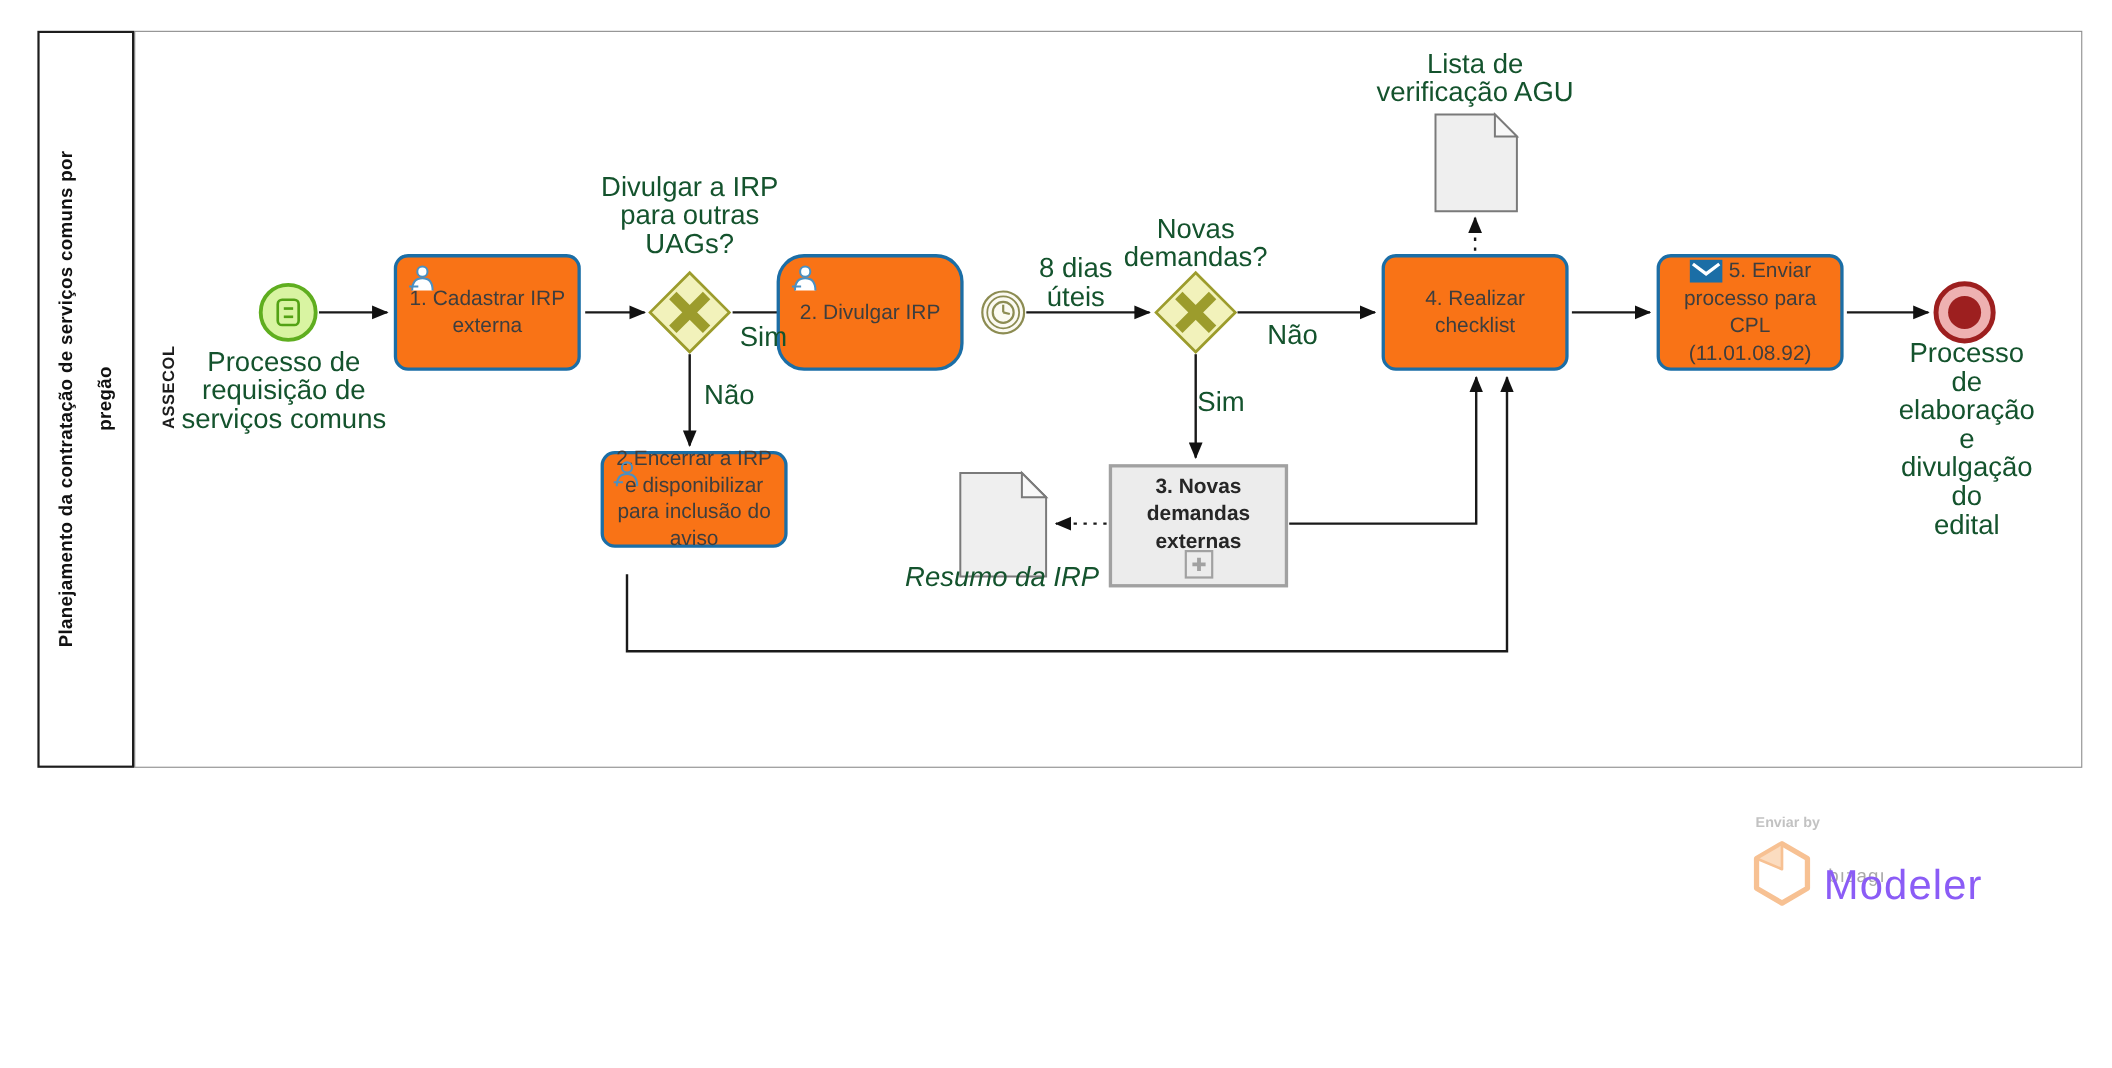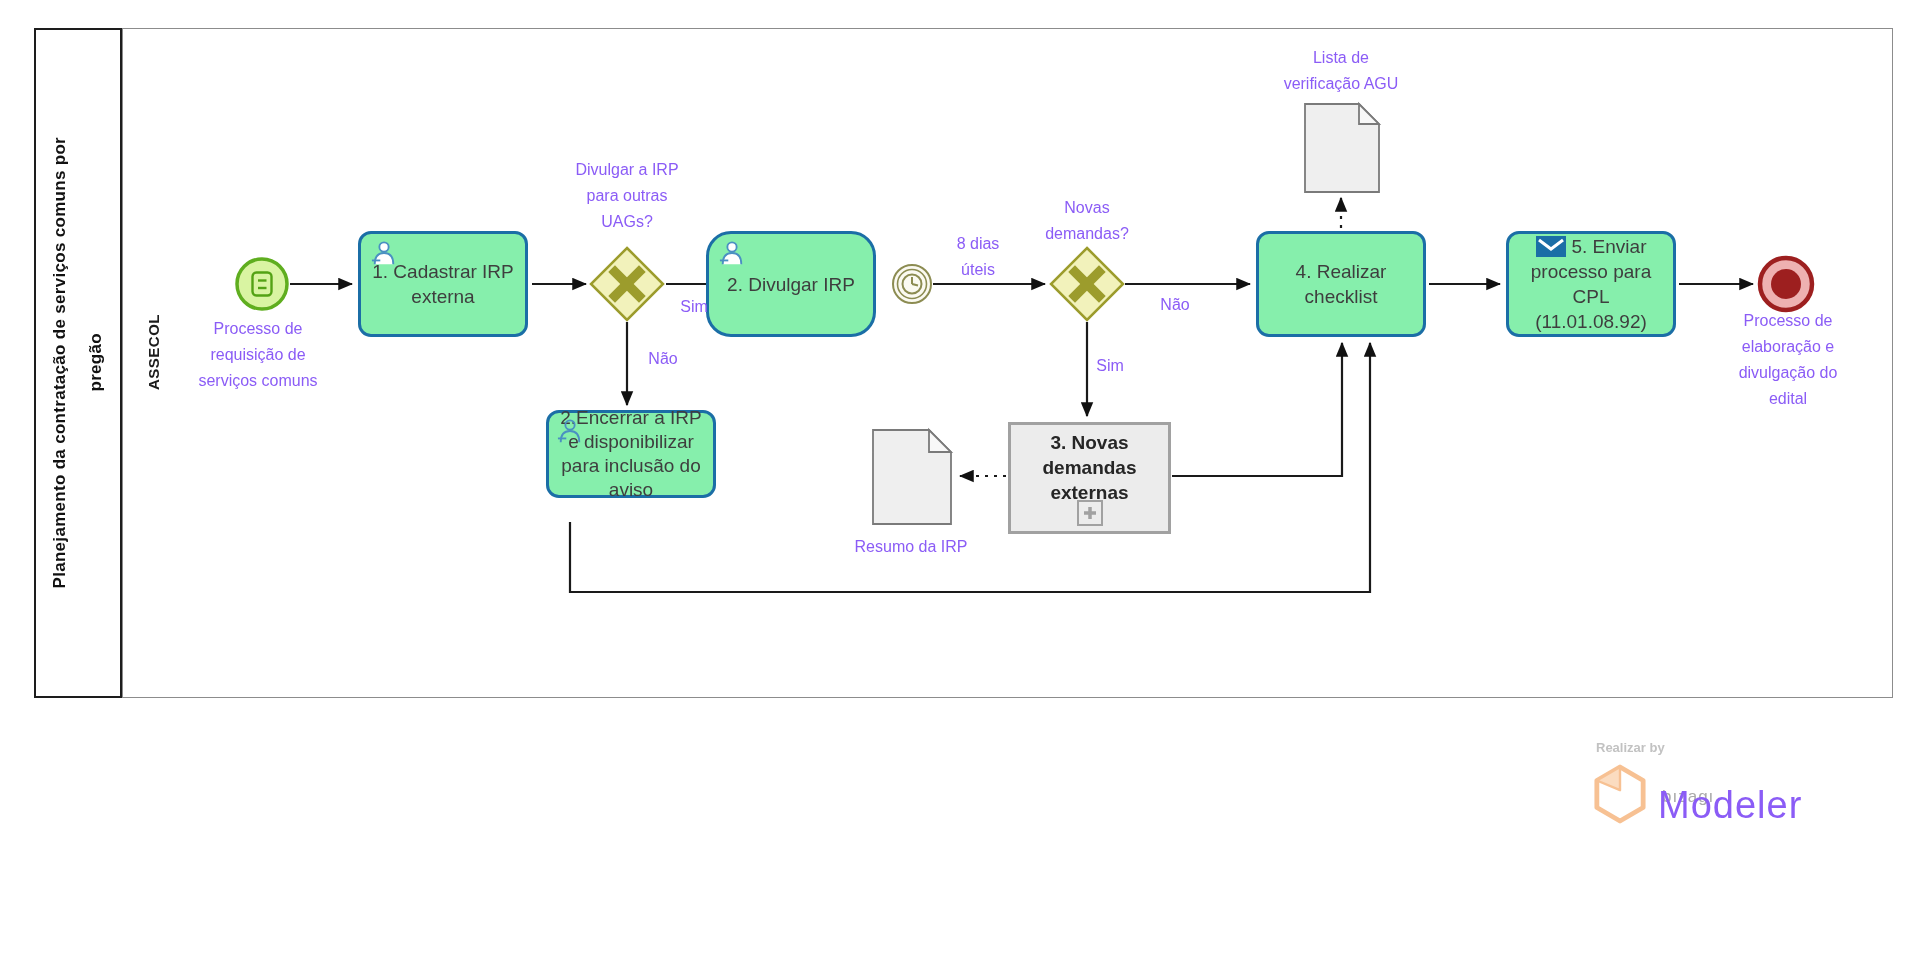--- a/index.html
+++ b/index.html
@@ -12,36 +12,36 @@
                border:2.4px solid #1d1d1d;box-sizing:border-box;
                display:flex;align-items:center;justify-content:center;}
   .pool-title{writing-mode:vertical-rl;transform:rotate(180deg);
               font-size:17px;font-weight:bold;color:#111;text-align:center;
               line-height:36px;white-space:pre-line;letter-spacing:.3px;}
   .lane-label{position:absolute;left:136px;top:252px;width:34px;height:200px;
               display:flex;align-items:center;justify-content:center;}
   .lane-label span{writing-mode:vertical-rl;transform:rotate(180deg);
               font-size:15px;font-weight:bold;color:#1c1c1c;letter-spacing:.5px;}
   
-  .task{position:absolute;width:170px;height:106px;background:#86efac;
+  .task{position:absolute;width:170px;height:106px;background:#f97316;
         border:3px solid #1b6ea6;border-radius:13px;box-sizing:border-box;
         display:flex;align-items:center;justify-content:center;text-align:center;
         font-size:19px;color:#3e3e3e;line-height:25px;white-space:pre-line;}
   .task .person{position:absolute;left:9px;top:6px;}
   .subprocess{position:absolute;left:1008px;top:422px;width:163px;height:112px;
         background:#ececec;border:3.5px solid #a1a1a1;border-radius:0;box-sizing:border-box;
         display:flex;flex-direction:column;align-items:center;justify-content:flex-start;
         padding-top:5px;text-align:center;font-size:19px;font-weight:bold;color:#262626;
         line-height:25px;white-space:pre-line;}
   .plus-marker{position:absolute;bottom:5px;left:50%;transform:translateX(-50%);
         width:26px;height:26px;background:#ececec;border:2.5px solid #a1a1a1;
         box-sizing:border-box;display:flex;align-items:center;justify-content:center;}
   
   .lbl{position:absolute;transform:translateX(-50%);text-align:center;
-       font-size:16px;color:#8b5cf6;white-space:pre-line;line-height:26px;}
+       font-size:25px;color:#14532d;white-space:pre-line;line-height:26px;}
   svg.layer{position:absolute;left:0;top:0;pointer-events:none;}
   
   .t5-line1{display:flex;align-items:center;justify-content:center;gap:6px;}
   
   .powered{position:absolute;left:1596px;top:740px;font-size:13px;color:#c2c2c2;font-weight:bold;}
   .brand-bizagi{position:absolute;left:1662px;top:768px;font-size:17px;color:#a9a9a9;letter-spacing:1px;margin-top:19px;}
   .brand-modeler{position:absolute;left:1658px;top:784px;font-size:38px;color:#8b5cf6;
                  font-weight:500;letter-spacing:1px;}
   .hexagon{position:absolute;left:1593px;top:764px;}
 </style>
@@ -206,27 +206,27 @@
   <div class="lbl" style="left:694px;top:294px;">Sim</div>
   <div class="lbl" style="left:663px;top:346px;">Não</div>
   <div class="lbl" style="left:978px;top:231px;">8 dias
 úteis</div>
   <div class="lbl" style="left:1087px;top:195px;">Novas
 demandas?</div>
   <div class="lbl" style="left:1175px;top:292px;">Não</div>
   <div class="lbl" style="left:1110px;top:353px;">Sim</div>
   <div class="lbl" style="left:1341px;top:45px;">Lista de
 verificação AGU</div>
-  <div class="lbl" style="left:911px;top:534px;">Resumo da IRP</div>
+  <div class="lbl" style="left:911px;top:512px;font-style:italic;">Resumo da IRP</div>
   <div class="lbl" style="left:1788px;top:308px;">Processo de
 elaboração e
 divulgação do
 edital</div>
 
-  <div class="powered">Realizar by</div>
+  <div class="powered">Enviar by</div>
   <svg class="hexagon" width="54" height="60" viewBox="0 0 56 62">
     <path d="M28 3 L52 17 L52 45 L28 59 L4 45 L4 17 Z" fill="none" stroke="#f7c193" stroke-width="5" stroke-linejoin="round"></path>
     <path d="M28 3 L28 27 L4 17 Z" fill="#fbdcc0" stroke="#f7c193" stroke-width="2.5" stroke-linejoin="round"></path>
   </svg>
   <div class="brand-bizagi">bızagı</div>
   <div class="brand-modeler">Modeler</div>
 
 </div>
 
 </body></html>

